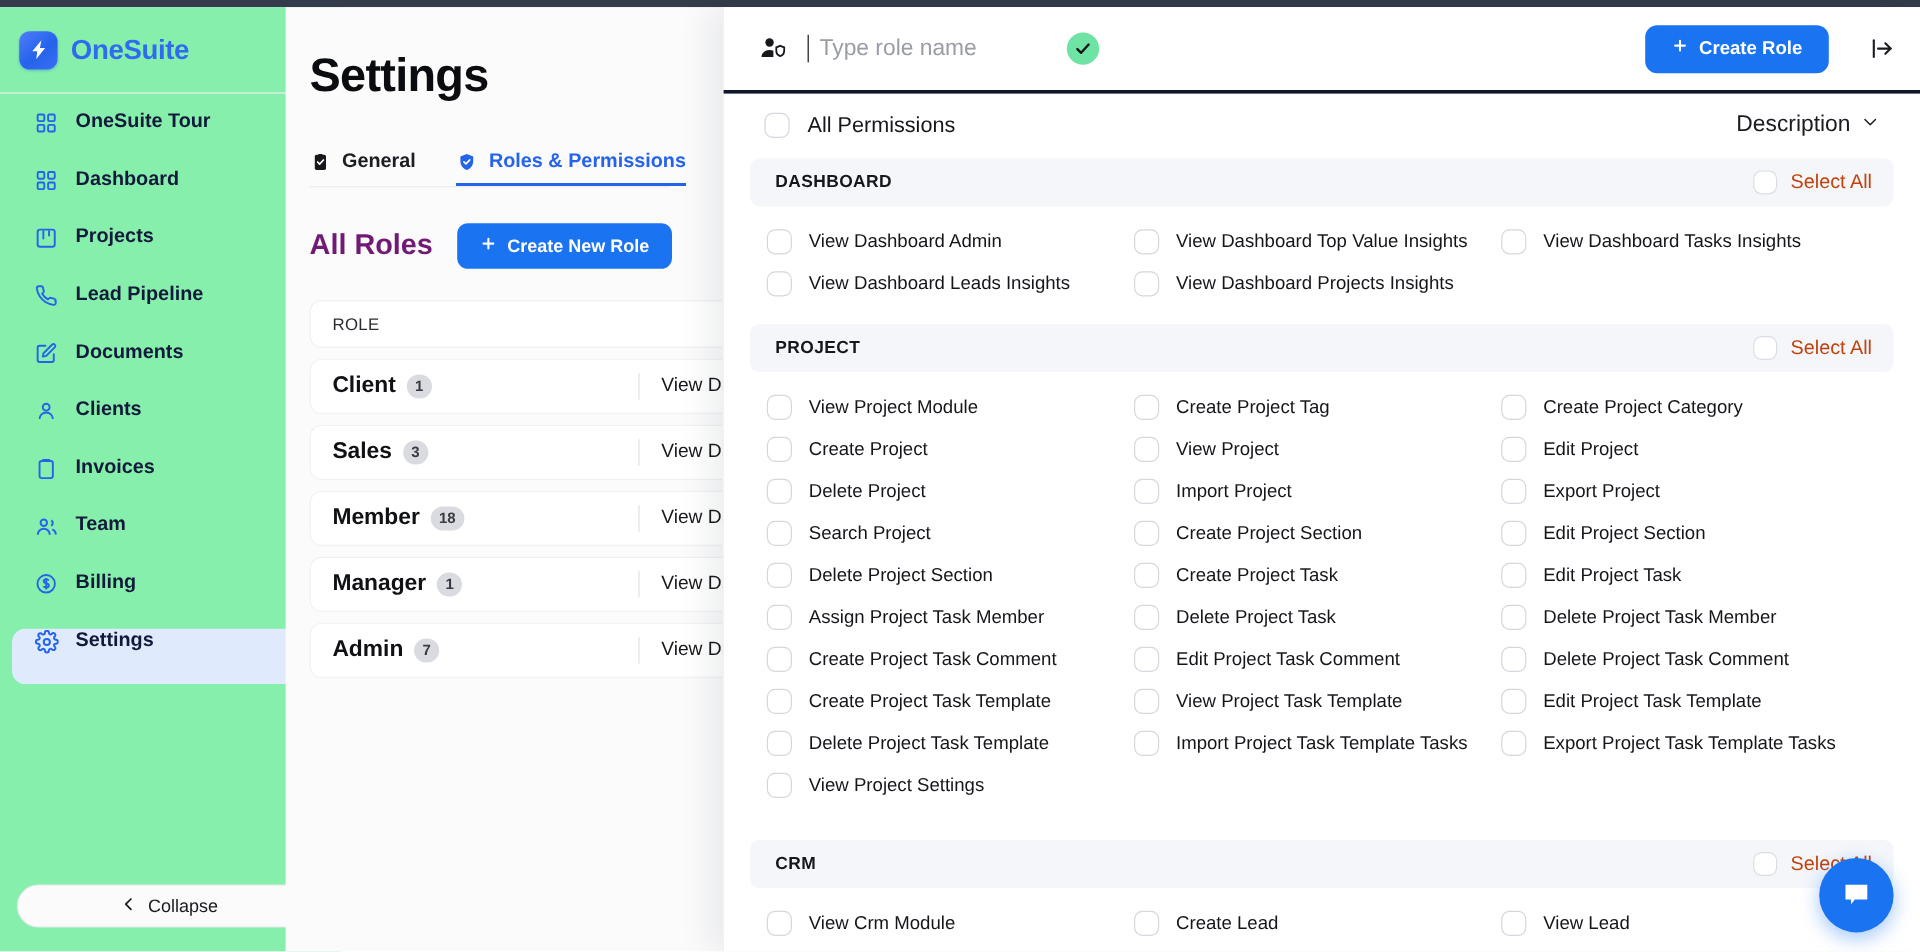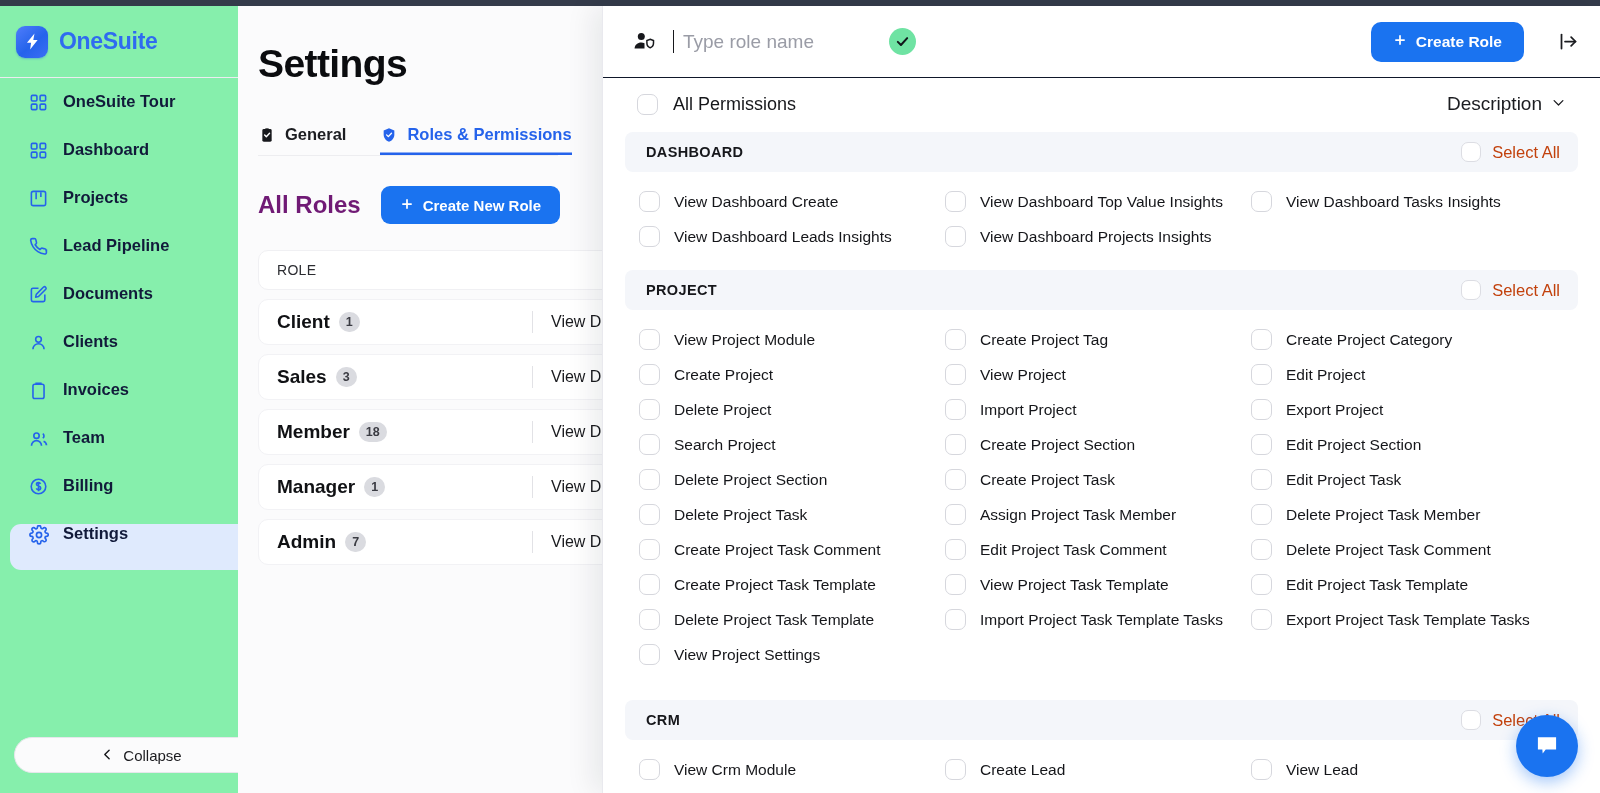--- a/index.html
+++ b/index.html
@@ -101,21 +101,21 @@
   .rt-perm { font-size: 16px; color: #191a1e; padding-left: 18px; white-space: nowrap; }
 
   
   .drawer {
     position: absolute; top: 6px; left: 602px; width: 998px; height: 787px;
     background: #ffffff; border-left: 1px solid #e9e9ee;
     box-shadow: -10px 0 26px rgba(15,23,42,.08);
     display: flex; flex-direction: column;
   }
   .drawer-head {
-    height: 72px; flex: 0 0 72px; border-bottom: 1px solid #0f172a;
+    height: 72px; flex: 0 0 72px; border-bottom: 3px solid #0f172a;
     display: flex; align-items: center; padding: 0 20px 0 28px; gap: 16px;
   }
   .role-icon { width: 26px; height: 26px; display: flex; align-items: center; justify-content: center; color: #17181c; }
   .role-input {
     border: none; outline: none; font-size: 19px; color: #17181c;
     width: 190px; background: transparent; font-family: inherit;
     caret-color: #17181c;
   }
   .role-input::placeholder { color: #9a9ca6; }
   .caret { width: 1px; height: 23px; background: #17181c; margin-right: -7px; }
@@ -441,21 +441,21 @@
       <div class="group-head">
         <span class="group-name">DASHBOARD</span>
         <span class="select-all">
           <span class="cbox sm"></span>
           <span>Select All</span>
         </span>
       </div>
       <div class="group-items">
         <div class="perm">
             <span class="cbox"></span>
-            <span>View Dashboard Create</span>
+            <span>View Dashboard Admin</span>
           </div>
         <div class="perm">
             <span class="cbox"></span>
             <span>View Dashboard Top Value Insights</span>
           </div>
         <div class="perm">
             <span class="cbox"></span>
             <span>View Dashboard Tasks Insights</span>
           </div>
         <div class="perm">
@@ -531,25 +531,25 @@
         <div class="perm">
             <span class="cbox"></span>
             <span>Create Project Task</span>
           </div>
         <div class="perm">
             <span class="cbox"></span>
             <span>Edit Project Task</span>
           </div>
         <div class="perm">
             <span class="cbox"></span>
+            <span>Assign Project Task Member</span>
+          </div>
+        <div class="perm">
+            <span class="cbox"></span>
             <span>Delete Project Task</span>
-          </div>
-        <div class="perm">
-            <span class="cbox"></span>
-            <span>Assign Project Task Member</span>
           </div>
         <div class="perm">
             <span class="cbox"></span>
             <span>Delete Project Task Member</span>
           </div>
         <div class="perm">
             <span class="cbox"></span>
             <span>Create Project Task Comment</span>
           </div>
         <div class="perm">

